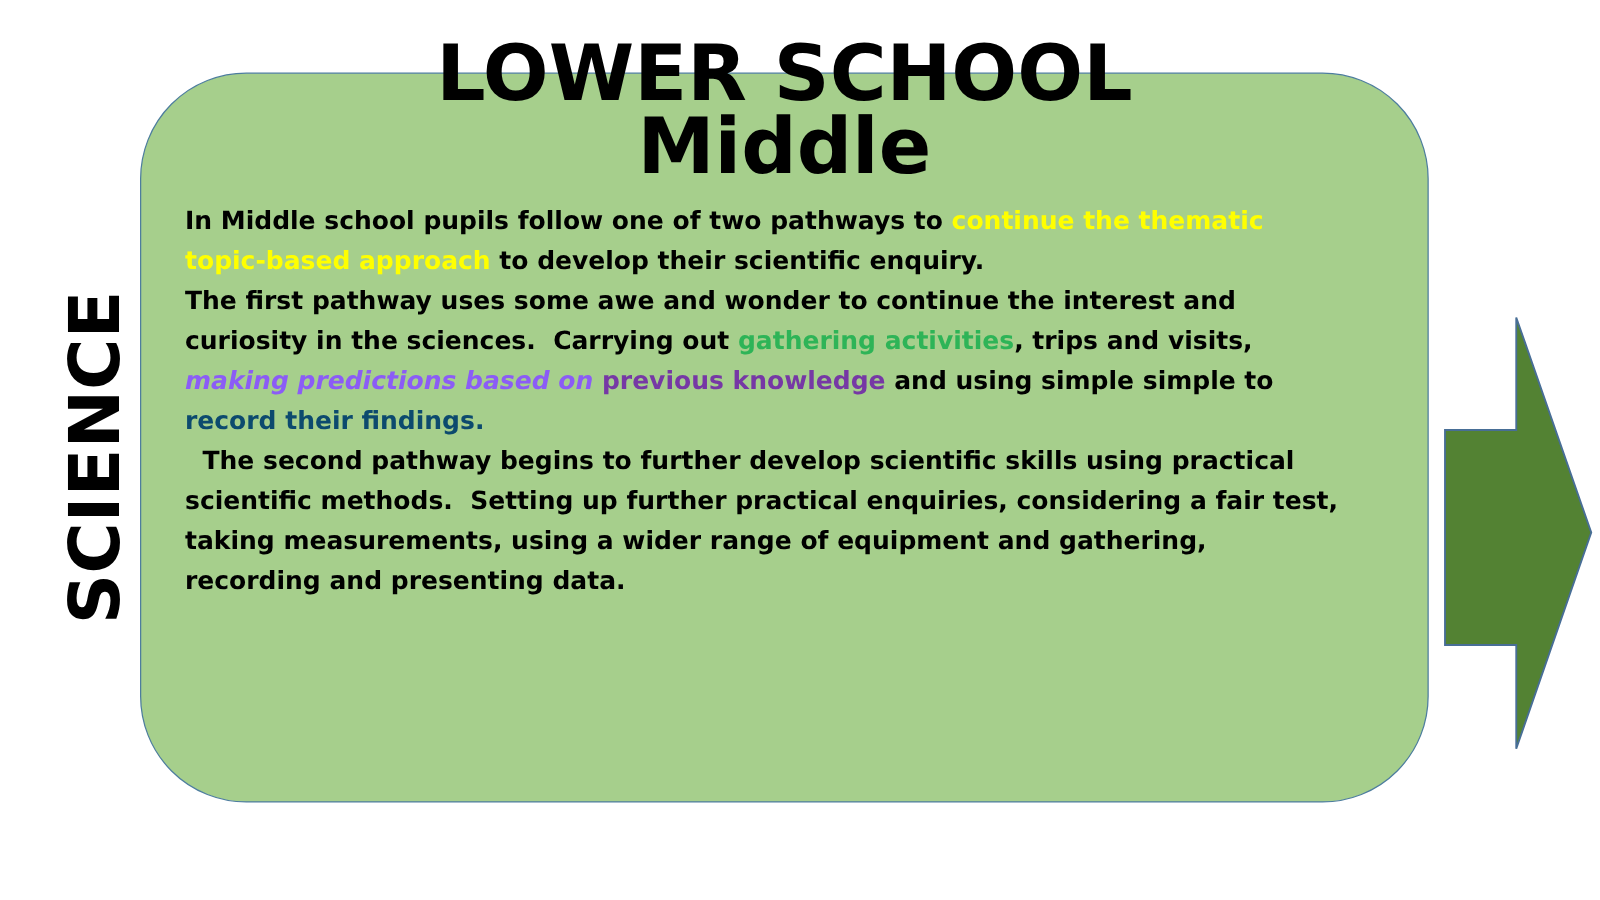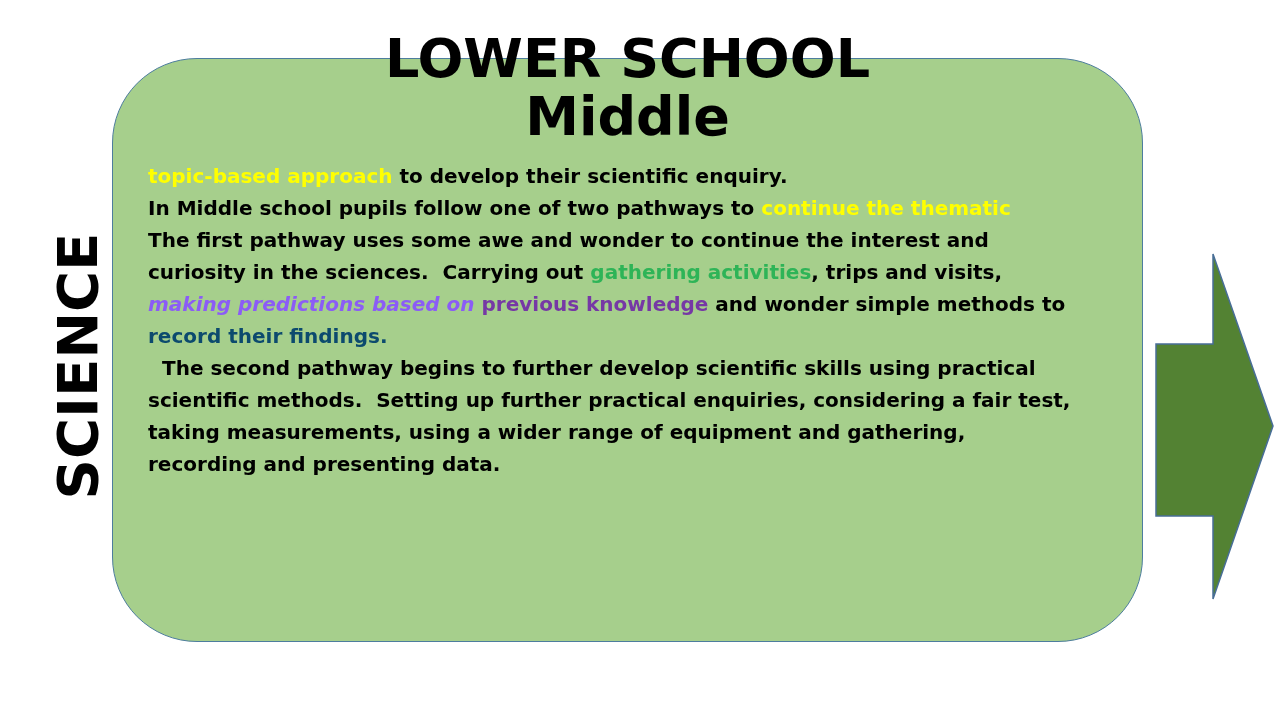--- a/index.html
+++ b/index.html
@@ -23,21 +23,21 @@
     box-sizing: border-box;
     z-index: 1;
   }
   .title {
     position: absolute;
     left: 112px;
     top: 30px;
     width: 1031px;
     text-align: center;
     font-weight: bold;
-    font-size: 54px;
+    font-size: 62px;
     line-height: 58px;
     color: var(--text_color, #000000);
     letter-spacing: 0px;
     z-index: 3;
   }
   .side-label {
     position: absolute;
     left: 77px;
     top: 366px;
     transform: translate(-50%, -50%) rotate(-90deg);
@@ -79,25 +79,25 @@
   <div class="panel"></div>
 
   <div class="title">
     <div>LOWER SCHOOL</div>
     <div>Middle</div>
   </div>
 
   <div class="side-label">SCIENCE</div>
 
   <div class="body-text" id="body-text">
+      <div class="body-line"><span style="color: rgb(0, 0, 0);">In Middle school pupils follow one of two pathways to </span><span style="color: rgb(255, 255, 0);">continue the thematic</span></div>
       <div class="body-line"><span style="color: rgb(255, 255, 0);">topic-based approach</span><span style="color: rgb(0, 0, 0);"> to develop their scientific enquiry.</span></div>
-      <div class="body-line"><span style="color: rgb(0, 0, 0);">In Middle school pupils follow one of two pathways to </span><span style="color: rgb(255, 255, 0);">continue the thematic</span></div>
       <div class="body-line"><span style="color: rgb(0, 0, 0);">The first pathway uses some awe and wonder to continue the interest and</span></div>
       <div class="body-line"><span style="color: rgb(0, 0, 0);">curiosity in the sciences.  Carrying out </span><span style="color: rgb(46, 180, 87);">gathering activities</span><span style="color: rgb(0, 0, 0);">, trips and visits,</span></div>
-      <div class="body-line"><span style="color: #8b5cf6; font-style: italic;">making predictions based on </span><span style="color: rgb(118, 56, 165);">previous knowledge</span><span style="color: rgb(0, 0, 0);"> and wonder simple methods to</span></div>
+      <div class="body-line"><span style="color: #8b5cf6; font-style: italic;">making predictions based on </span><span style="color: rgb(118, 56, 165);">previous knowledge</span><span style="color: rgb(0, 0, 0);"> and using simple simple to</span></div>
       <div class="body-line"><span style="color: #0c4a6e;">record their findings.</span></div>
       <div class="body-line"><span style="color: rgb(0, 0, 0); margin-left: 14px;">The second pathway begins to further develop scientific skills using practical</span></div>
       <div class="body-line"><span style="color: rgb(0, 0, 0);">scientific methods.  Setting up further practical enquiries, considering a fair test,</span></div>
       <div class="body-line"><span style="color: rgb(0, 0, 0);">taking measurements, using a wider range of equipment and gathering,</span></div>
       <div class="body-line"><span style="color: rgb(0, 0, 0);">recording and presenting data.</span></div>
     </div>
 
   <div class="arrow-wrap">
     <svg width="120" height="347" viewBox="0 0 120 347" xmlns="http://www.w3.org/2000/svg">
       <polygon id="arrow-poly" points="1,91 58,91 58,1 118,173 58,346 58,263 1,263" fill="#538233" stroke="#486e96" stroke-width="1.5"></polygon>

